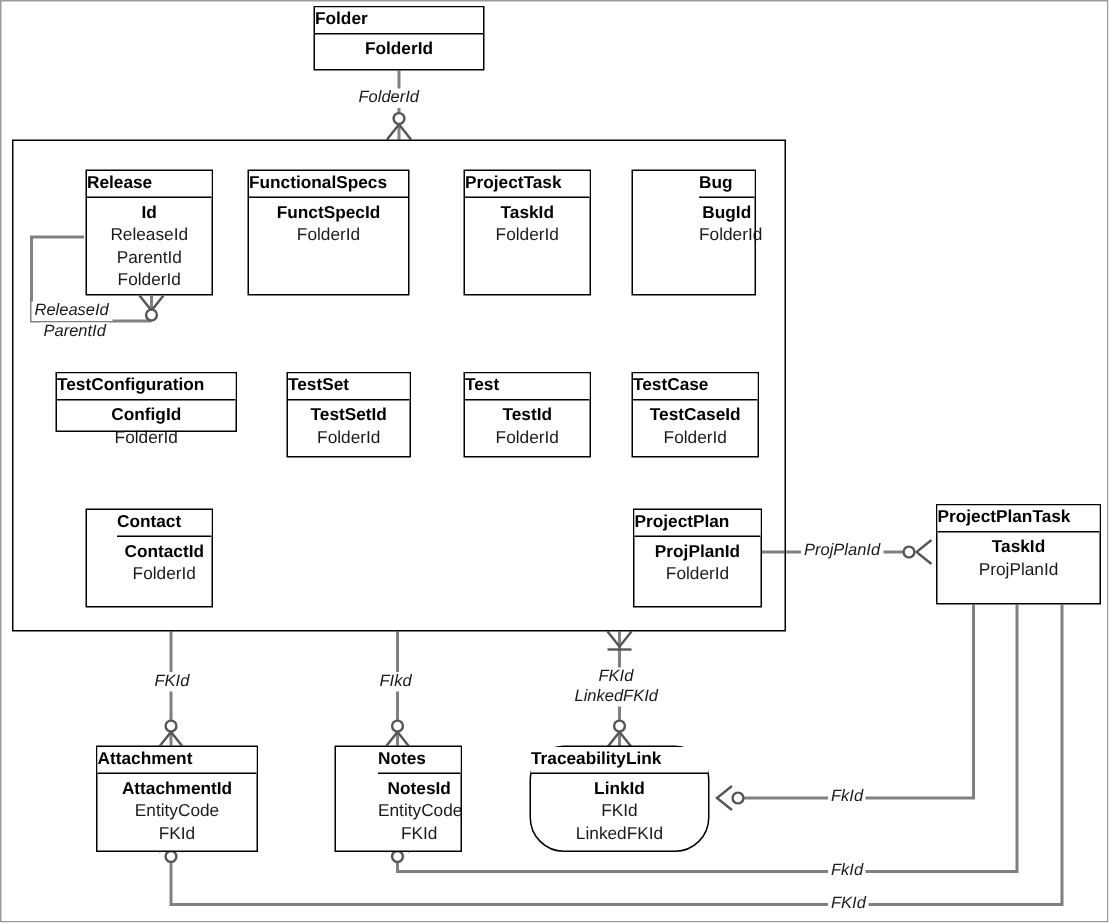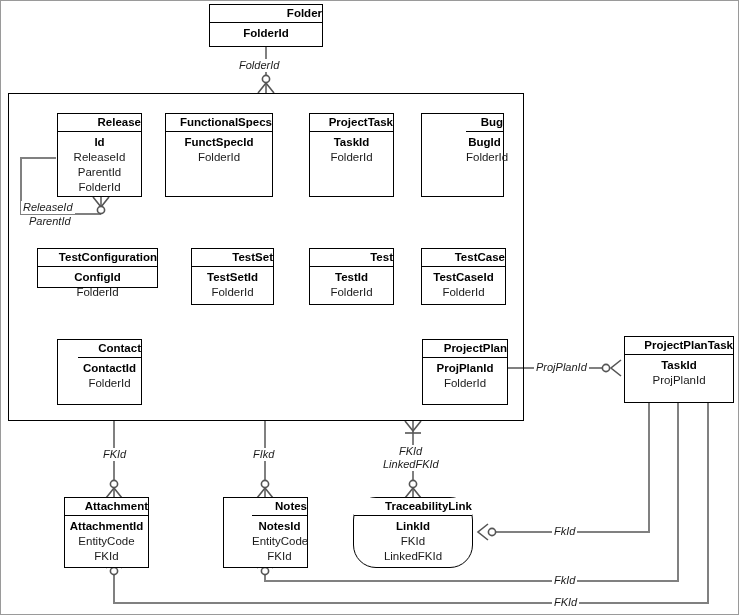--- a/index.html
+++ b/index.html
@@ -27,21 +27,21 @@
     pointer-events: none;
   }
   .entity {
     position: absolute;
     border: 1.5px solid #000000;
     background: #ffffff;
     box-sizing: border-box;
     z-index: 5;
   }
   .entity-title {
-    text-align: right;
+    text-align: left;
     font-weight: bold;
     font-size: 11.5px;
     color: #000000;
     line-height: 17px;
     height: 18px;
     border-bottom: 1.5px solid #000000;
     box-sizing: border-box;
     background: #ffffff;
     white-space: nowrap;
     overflow: hidden;
@@ -235,21 +235,21 @@
   </div>
 
   <div class="entity" style="left:623px; top:335px; width:110px; height:67px;">
     <div class="entity-title">ProjectPlanTask</div>
     <div class="entity-body">
       <div class="attr pk">TaskId</div>
       <div class="attr">ProjPlanId</div>
     </div>
   </div>
 
-  <div class="entity" style="left:63px; top:496px; width:85px; height:71px;">
+  <div class="entity" style="left:63px; top:496px; width:108px; height:71px;">
     <div class="entity-title">Attachment</div>
     <div class="entity-body">
       <div class="attr pk">AttachmentId</div>
       <div class="attr">EntityCode</div>
       <div class="attr">FKId</div>
     </div>
   </div>
 
   <div class="entity" style="left:222px; top:496px; width:85px; height:71px;padding-left:28px;">
     <div class="entity-title">Notes</div>

